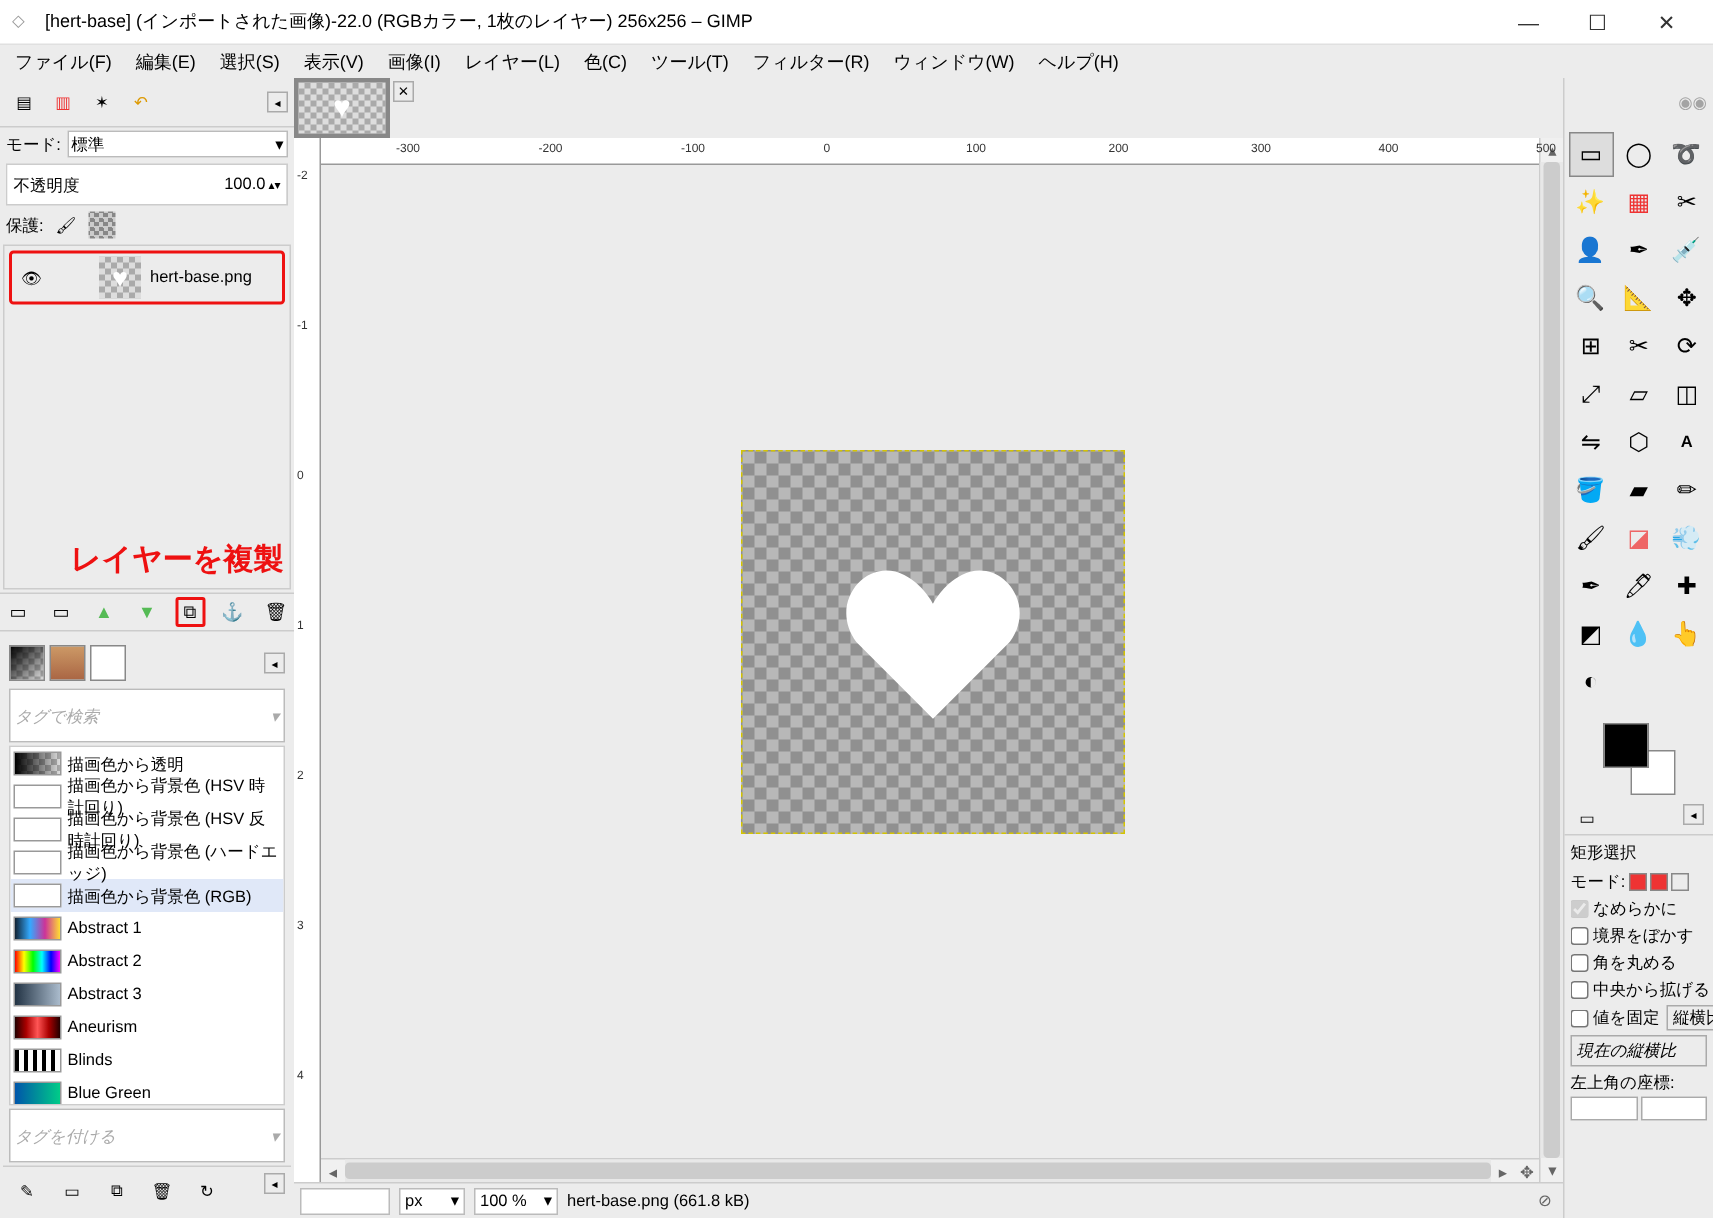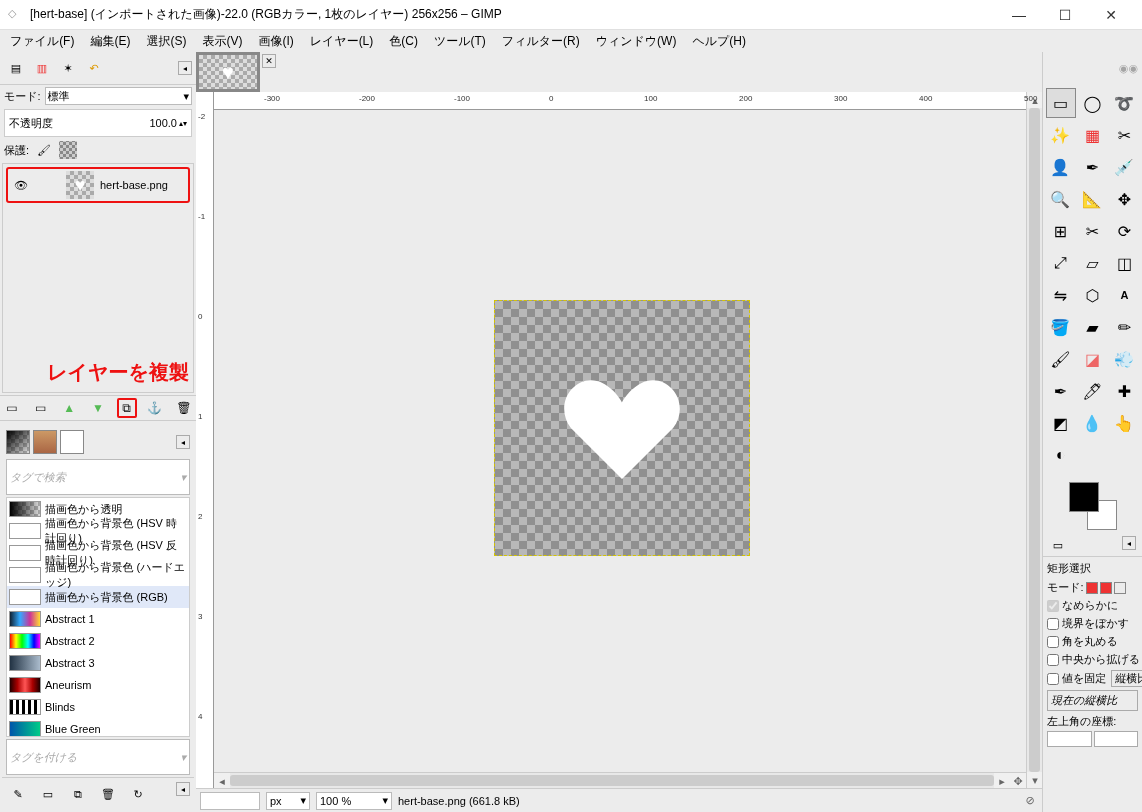--- a/index.html
+++ b/index.html
@@ -278,21 +278,21 @@
           </div>
         <div class="scroll-btn">▾</div>
       </div>
     </div>
     <div class="statusbar">
       <div class="status-field" style="width:60px;"></div>
       <div class="status-field" style="width:44px;">
           <span>px</span>
           <span style="margin-left:auto;">▾</span>
         </div>
-      <div class="status-field" style="width:76px;">
+      <div class="status-field" style="width:56px;">
           <span>100 %</span>
           <span style="margin-left:auto;">▾</span>
         </div>
       <span>hert-base.png (661.8 kB)</span>
       <div style="flex:1;"></div>
       <div class="scroll-btn">⊘</div>
     </div>
   </div>
 
   <div class="right-dock">

